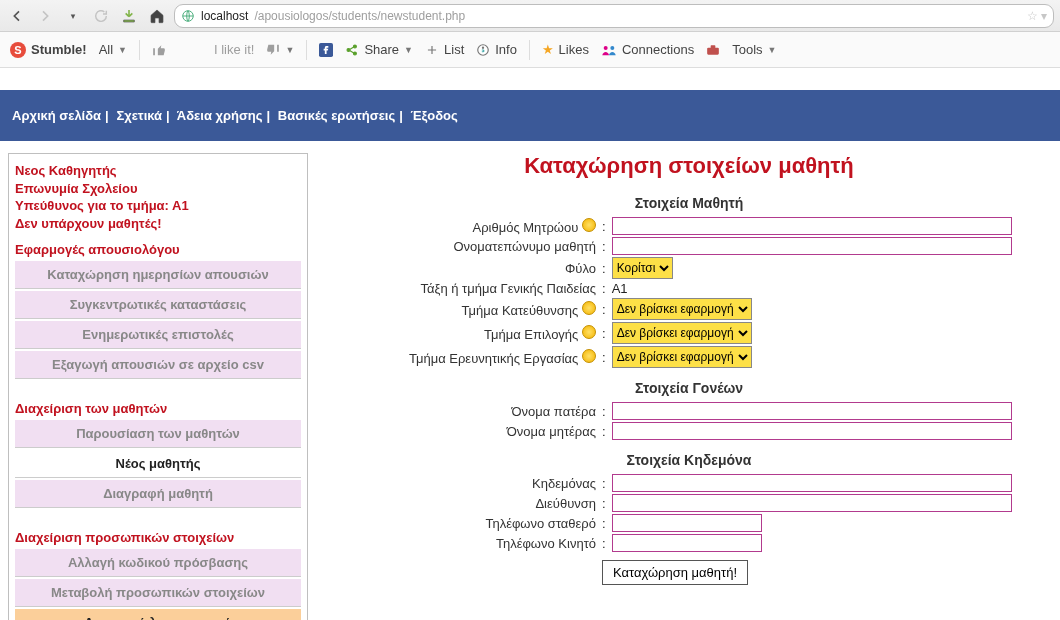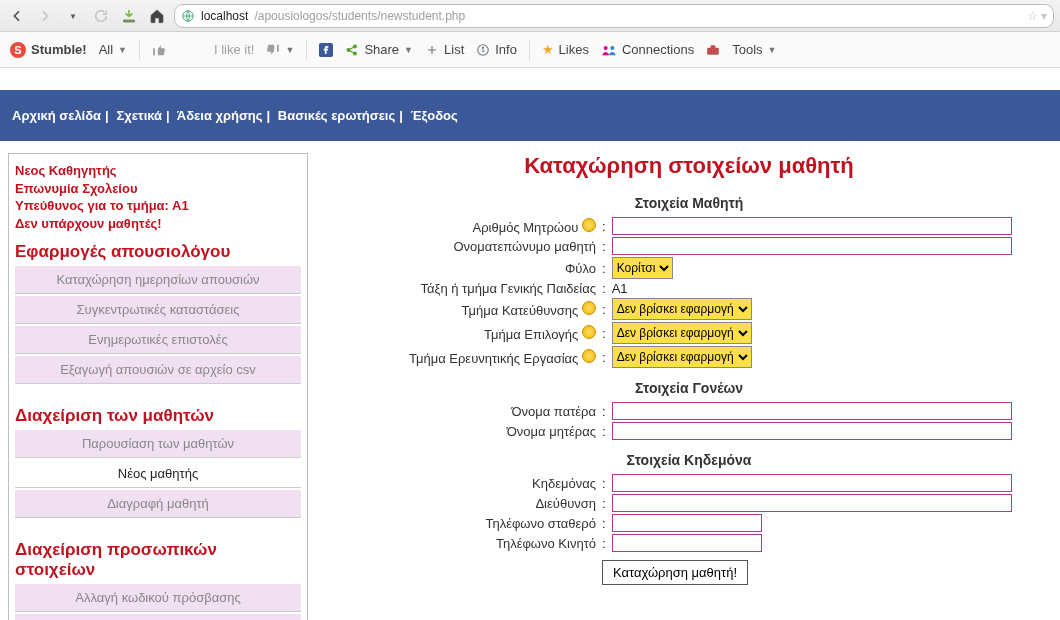--- a/index.html
+++ b/index.html
@@ -32,24 +32,24 @@
   
   .app-header { margin-top:22px; background:#3b5998; color:#fff; padding:18px 12px; font-weight:bold; font-size:13px; }
   .app-header span.sep { margin:0 4px; }
   .app-header a { color:#fff; text-decoration:none; }
 
   
   .wrap { display:flex; align-items:flex-start; gap:18px; padding:12px 8px 30px 8px; }
 
   .sidebar { width:300px; border:1px solid #bfbfbf; padding:8px 6px 14px 6px; background:#fff; }
   .sb-top { color:#c1121f; font-weight:bold; font-size:13px; line-height:1.35; margin-bottom:10px; }
-  .sb-group-title { color:#c1121f; font-weight:bold; font-size:17px; margin:8px 0 4px 0; }
+  .sb-group-title { color:#c1121f; font-weight:bold; font-size:13px; margin:8px 0 4px 0; }
 
   .sb-item { display:block; width:100%; text-align:center; padding:6px 4px; margin:0 0 2px 0;
-    font-size:13px; border-bottom:1px solid #ccc; }
+    font-size:13px; border-bottom:1px solid #ccc;font-weight:bold; }
   .sb-item.lavender { background:#f1dff2; color:#888; }
   .sb-item.active   { background:#fff; color:#222; }
   .sb-item.apricot  { background:#fbcf9a; color:#222; }
 
   
   .main { flex:1; }
   .main-title { text-align:center; color:#c1121f; font-size:22px; font-weight:bold; margin:0 0 16px 0; }
   .section-h { text-align:center; font-weight:bold; color:#333; font-size:14px; margin:12px 0 6px 0; }
   .form-row { display:flex; align-items:center; gap:6px; margin:2px 0; }
   .form-row .lbl { width:270px; text-align:right; color:#333; font-size:13px; }

